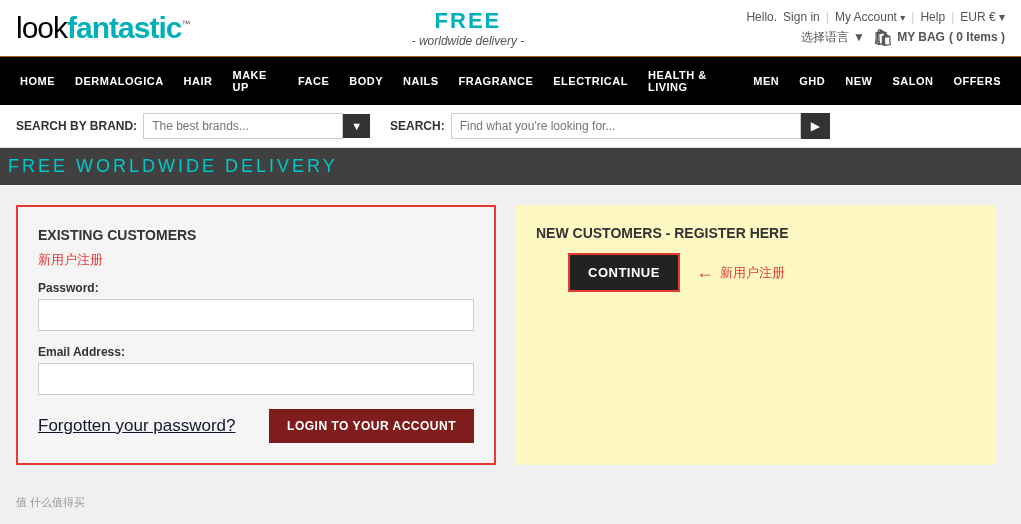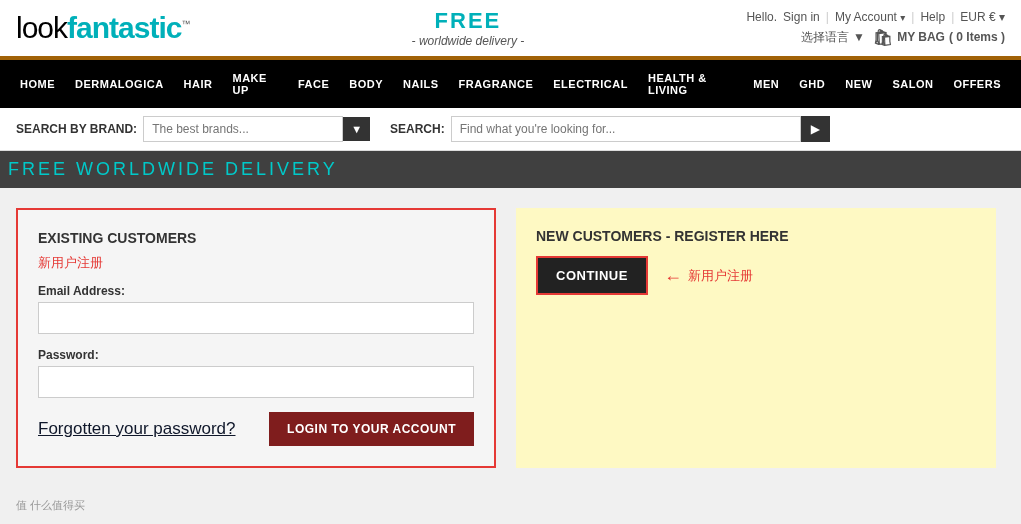--- a/index.html
+++ b/index.html
@@ -5,21 +5,21 @@
     * { box-sizing: border-box; margin: 0; padding: 0; }
     body { font-family: Arial, sans-serif; background: #f0f0f0; font-size: 13px; }
 
     
     .top-bar {
       background: #fff;
       padding: 8px 16px;
       display: flex;
       align-items: center;
       justify-content: space-between;
-      border-bottom: 4px solid #a16207;
+      border-bottom: 1px solid #a16207;
     }
     .logo-area { display: flex; align-items: center; gap: 8px; }
     .logo-text { font-size: 30px; font-weight: 300; color: #000; letter-spacing: -1px; }
     .logo-text span.look { font-weight: 300; }
     .logo-text span.fantastic { font-weight: 700; color: #00b0b9; }
     .logo-tm { font-size: 9px; vertical-align: super; color: #555; }
     .free-delivery-center { text-align: center; }
     .free-delivery-center .free { color: #00b0b9; font-size: 22px; font-weight: 700; letter-spacing: 2px; }
     .free-delivery-center .worldwide { color: #555; font-size: 12px; font-style: italic; }
     .top-right { display: flex; flex-direction: column; align-items: flex-end; gap: 4px; }
@@ -186,20 +186,21 @@
     .continue-btn {
       background: #222;
       color: #fff;
       border: 2px solid #e53935;
       padding: 10px 18px;
       font-size: 13px;
       font-weight: 700;
       text-transform: uppercase;
       cursor: pointer;
       letter-spacing: 0.5px;
+      margin-left: 32px;
     }
     .arrow-label { display: flex; align-items: center; gap: 6px; }
     .arrow { font-size: 18px; color: #e53935; }
     .new-register-label { color: #e53935; font-size: 13px; }
 
     
     .bottom-area {
       padding: 10px 16px;
       text-align: left;
       font-size: 11px;
@@ -284,26 +285,26 @@
 </div>
 
 <div class="free-banner">FREE  WORLDWIDE  DELIVERY</div>
 
 <div class="main-content">
 
   <div class="existing-customers">
     <div class="section-title">EXISTING CUSTOMERS</div>
     <span class="chinese-label">新用户注册</span>
     <div class="form-group">
+      <label class="form-label">Password:</label>
+      <input class="form-input" type="password" style="">
+    </div>
+    <div class="form-group">
       <label class="form-label">Email Address:</label>
       <input class="form-input" type="email" style="">
-    </div>
-    <div class="form-group">
-      <label class="form-label">Password:</label>
-      <input class="form-input" type="password" style="">
     </div>
     <div class="form-actions">
       <a href="#" class="forgot-link">Forgotten your password?</a>
       <button class="login-btn">LOGIN TO YOUR ACCOUNT</button>
     </div>
   </div>
 
   <div class="new-customers">
     <div class="section-title">NEW CUSTOMERS - REGISTER HERE</div>
     <div class="continue-area">

